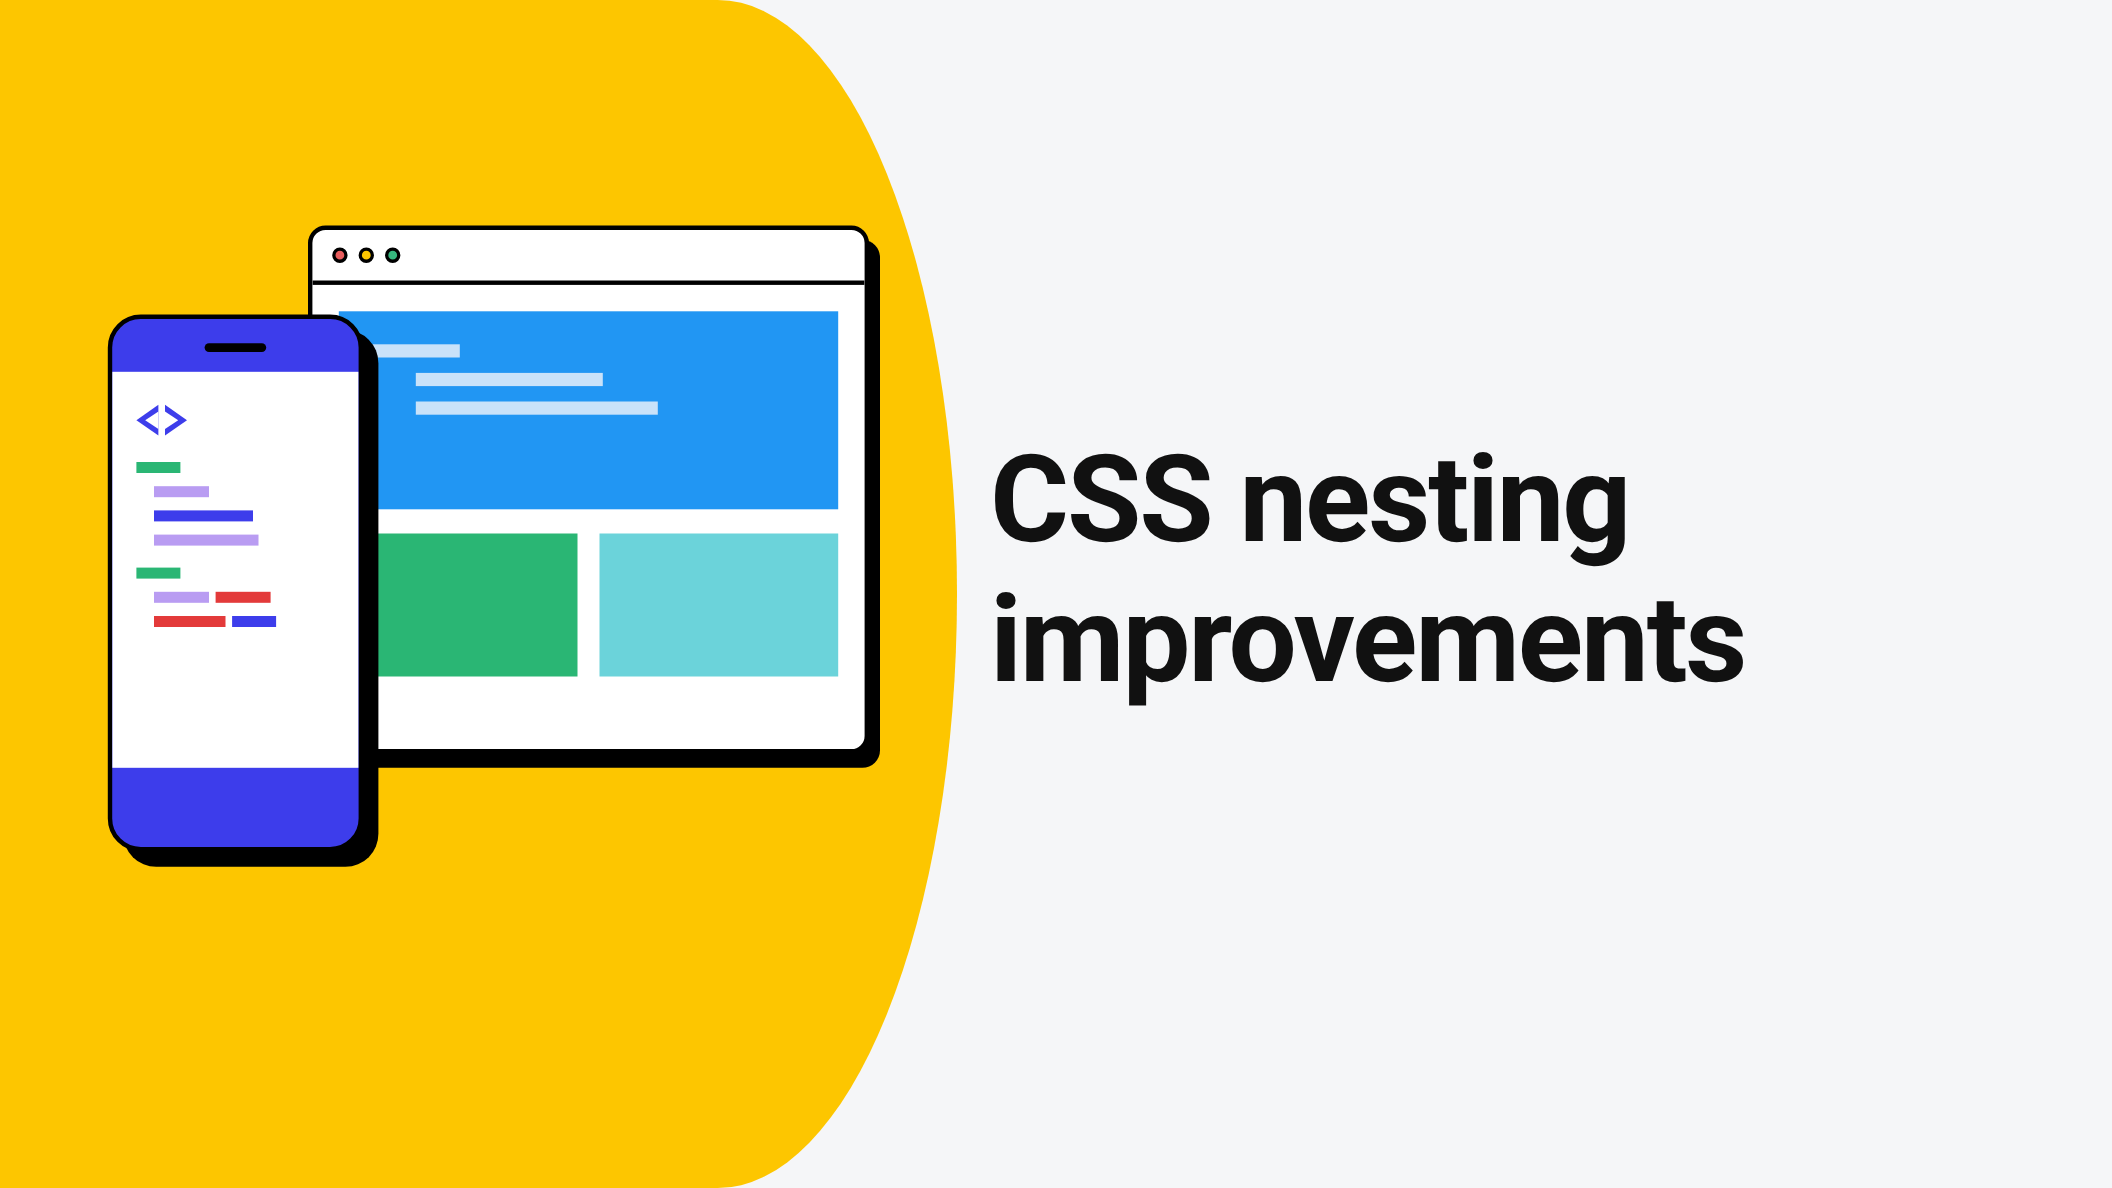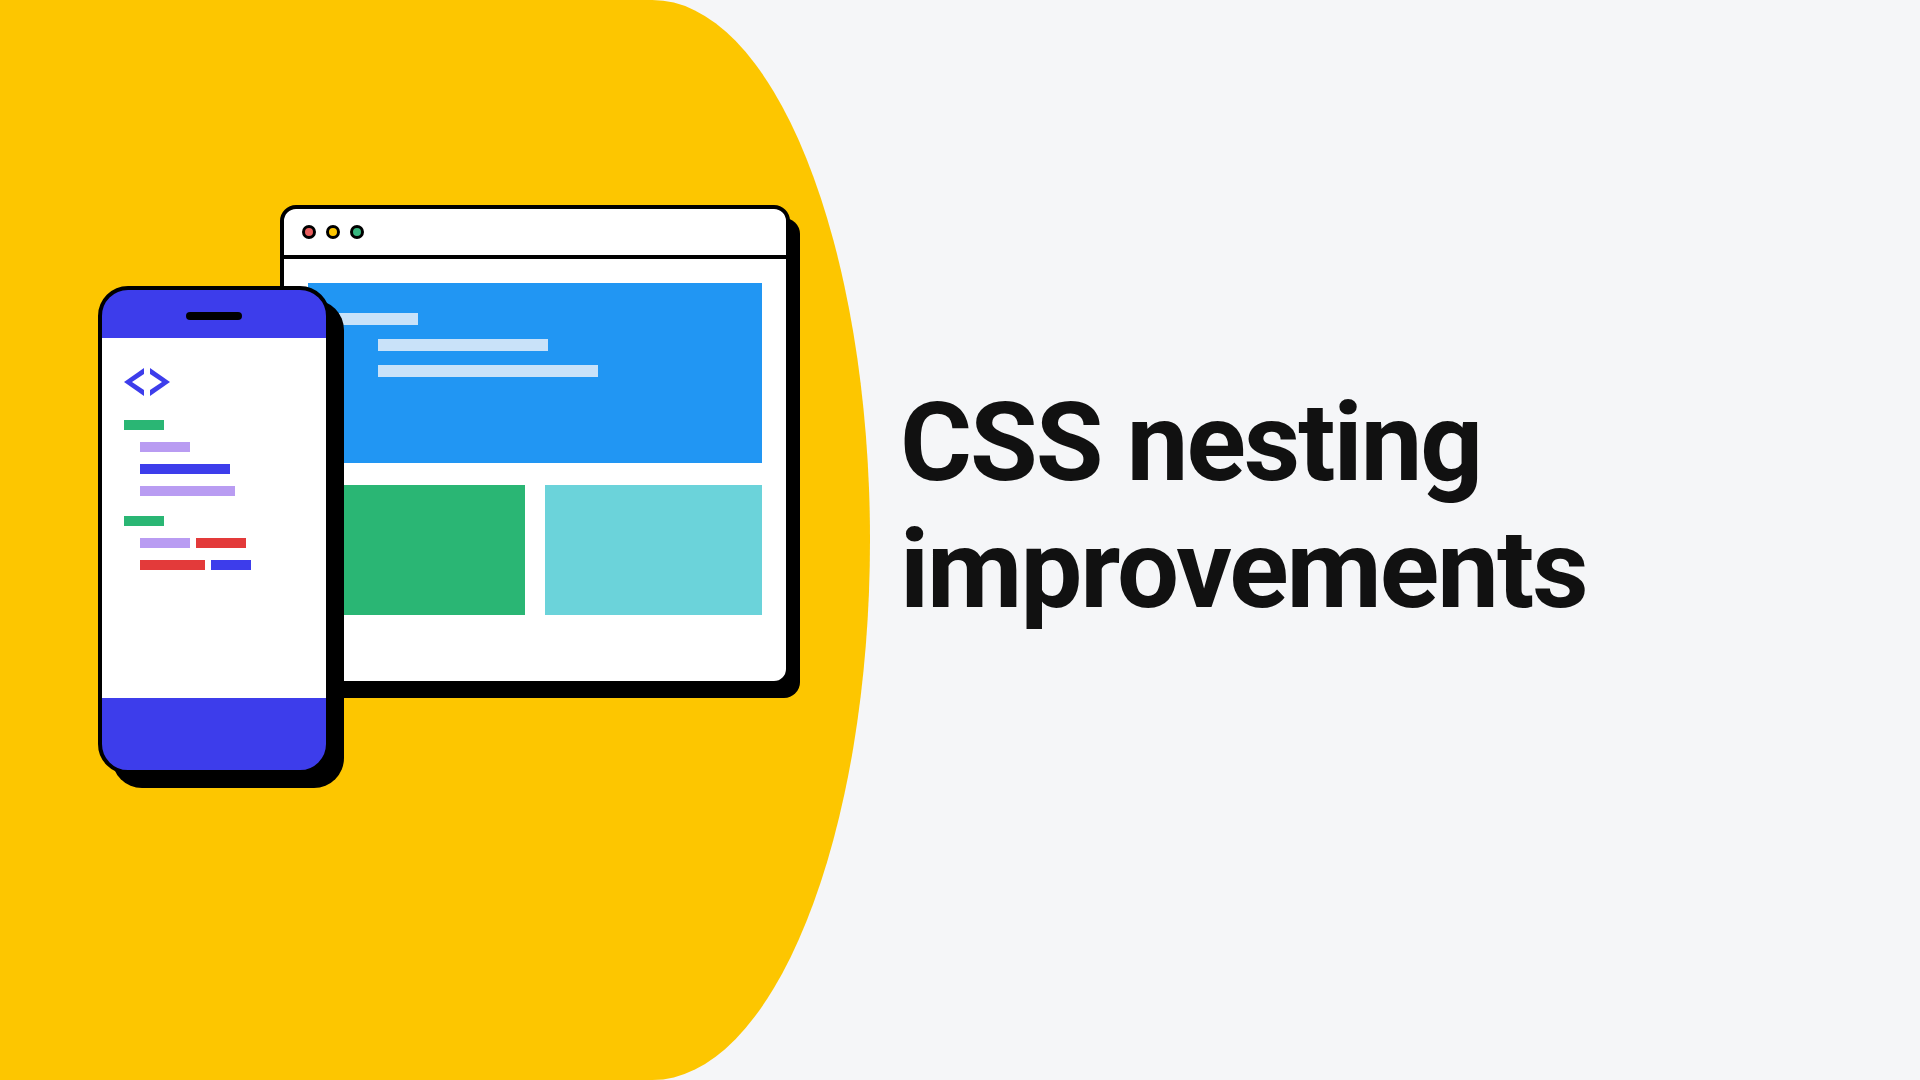--- a/index.html
+++ b/index.html
@@ -145,21 +145,21 @@
   }
   .code-line { height: 10px; margin-bottom: 12px; }
   .cl-green { background: #2ab674; width: 40px; }
   .cl-purple { background: #b99cf2; }
   .cl-blue { background: #3d3deb; }
   .cl-red { background: #e33a3a; }
   .row { display: flex; gap: 6px; }
 
   .title {
     position: absolute;
-    top: 380px;
+    top: 392px;
     left: 900px;
     font-size: 110px;
     font-weight: 700;
     line-height: 1.15;
     color: #111;
     letter-spacing: -2px;
   }
 </style>
 </head>
 <body>

